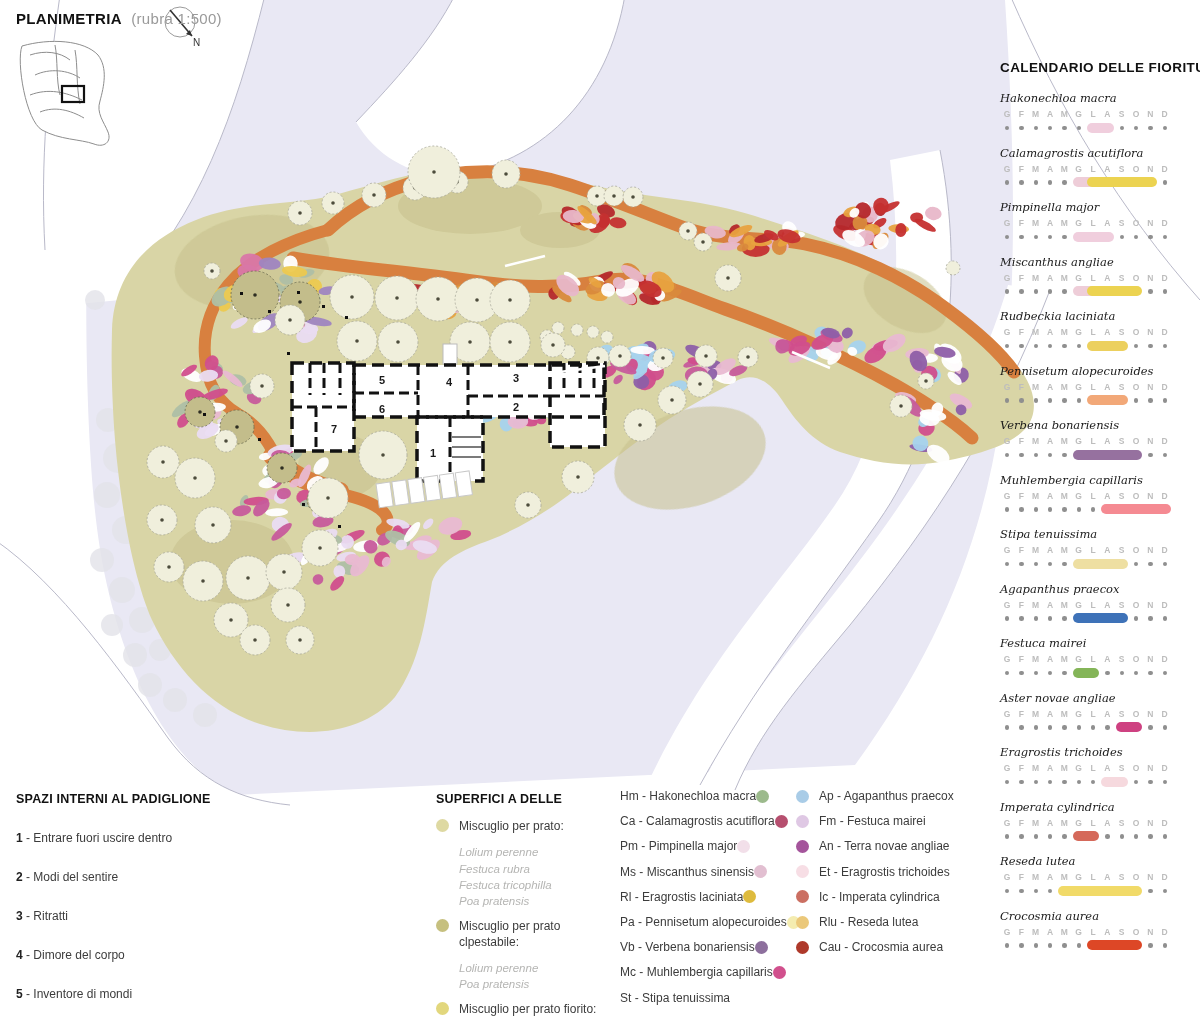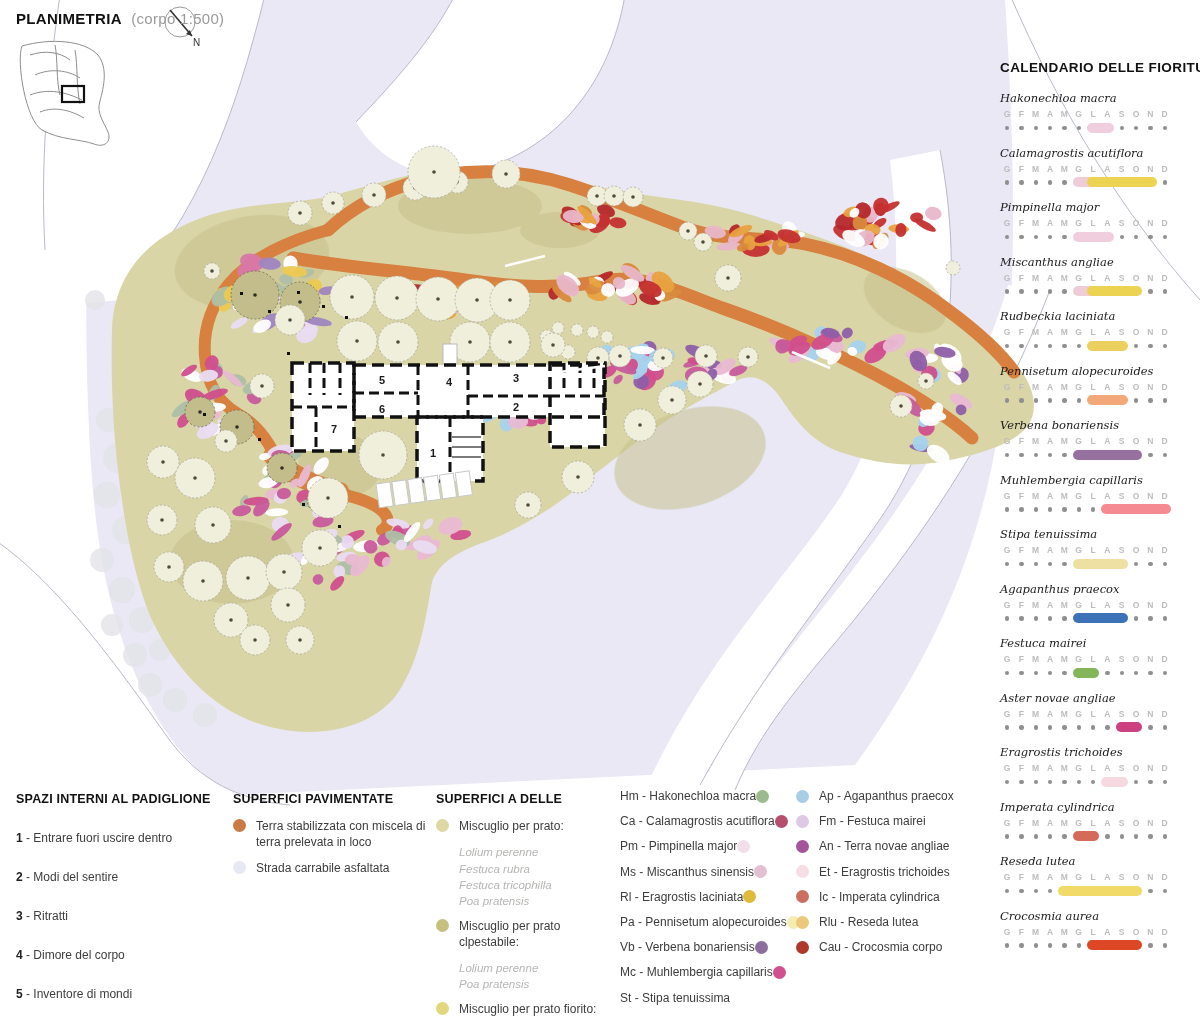--- a/index.html
+++ b/index.html
@@ -860,21 +860,21 @@
     <g>
       <circle cx="180" cy="22" r="15" fill="none" stroke="#9a9a9a" stroke-width="1"></circle>
       <path d="M170,10 L192,36" stroke="#333" stroke-width="1.6"></path>
       <path d="M192,36 l-6,-2 l4,-4 Z" fill="#333"></path>
       <text id="north-label" x="193" y="46" font-size="10" fill="#333" font-family="Liberation Sans, sans-serif">N</text>
     </g>
   </svg>
 
   <div class="hdr">
     <b>PLANIMETRIA</b>
-    <span class="scale">(corpo 1:500)</span>
+    <span class="scale">(rubra 1:500)</span>
   </div>
 
   <div class="cal">
     <div class="cal-title">CALENDARIO DELLE FIORITURE</div>
     <div id="cal-entries">
         <div class="cal-entry">
           <div class="cal-name">Hakonechloa macra</div>
           <div class="cal-months">
             <span style="left: -0.5px;">G</span>
             <span style="left: 13.8333px;">F</span>
@@ -1338,33 +1338,20 @@
         <div class="sp-item"><b>1</b> - Entrare fuori uscire dentro</div>
         <div class="sp-item"><b>2</b> - Modi del sentire</div>
         <div class="sp-item"><b>3</b> - Ritratti</div>
         <div class="sp-item"><b>4</b> - Dimore del corpo</div>
         <div class="sp-item"><b>5</b> - Inventore di mondi</div>
         <div class="sp-item"><b>6</b> - L'istituzione chiusa</div>
         <div class="sp-item"><b>7</b> - La fabbrica del cambiamento</div>
       </div>
   </div>
 
-  <div class="lg" style="left:233px;top:792px;width:200px;">
-    <div class="lg-h">SUPERFICI PAVIMENTATE</div>
-    <div id="pav-items">
-        <div class="dot-item">
-          <div class="dot" style="background: rgb(202, 122, 69);"></div>
-          <div class="dot-label">Terra stabilizzata con miscela di terra prelevata in loco</div>
-        </div>
-        <div class="dot-item">
-          <div class="dot" style="background: rgb(232, 231, 244);"></div>
-          <div class="dot-label">Strada carrabile asfaltata</div>
-        </div>
-      </div>
-  </div>
 
   <div class="lg" style="left:436px;top:792px;width:185px;">
     <div class="lg-h">SUPERFICI A DELLE</div>
     <div id="prato-items">
         <div class="dot-item">
           <div class="dot" style="background: rgb(222, 217, 162);"></div>
           <div class="dot-label">Miscuglio per prato:</div>
         </div>
         <div class="species">
           <div>Lolium perenne</div>
@@ -1446,19 +1433,19 @@
           <div class="veg-item">
             <div class="dot" style="background: rgb(203, 111, 98);"></div>
             <div class="dot-label">Ic - Imperata cylindrica</div>
           </div>
           <div class="veg-item">
             <div class="dot" style="background: rgb(235, 200, 122);"></div>
             <div class="dot-label">Rlu - Reseda lutea</div>
           </div>
           <div class="veg-item">
             <div class="dot" style="background: rgb(174, 57, 42);"></div>
-            <div class="dot-label">Cau - Crocosmia corpo</div>
+            <div class="dot-label">Cau - Crocosmia aurea</div>
           </div>
         </div>
     </div>
   </div>
 
 </div>
 
 </body></html>

